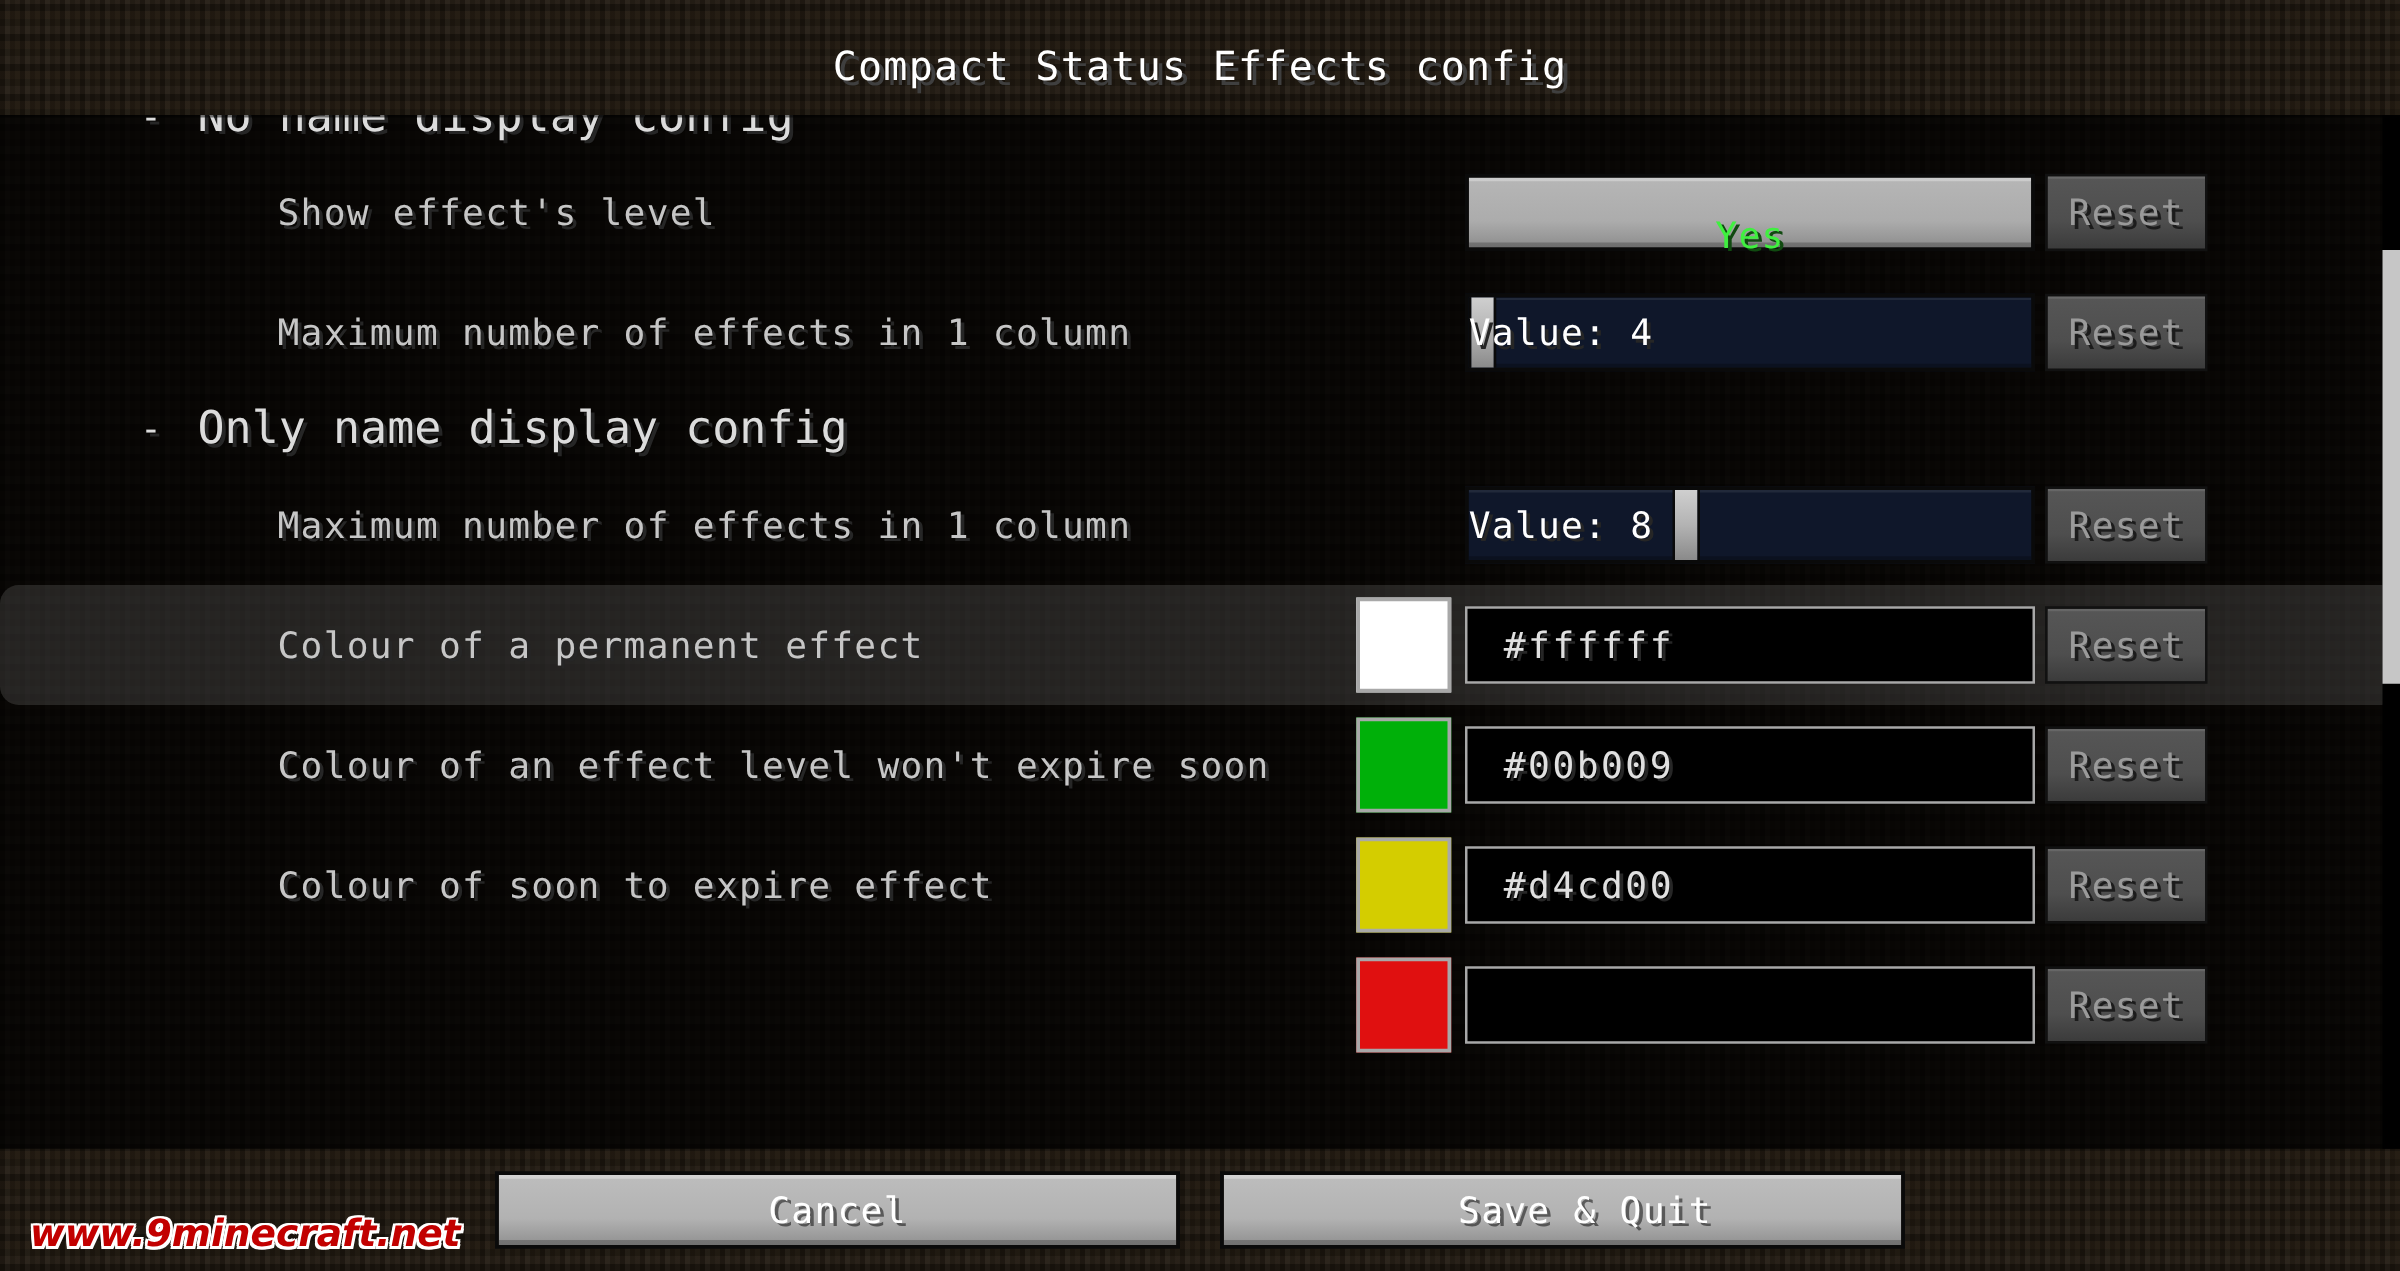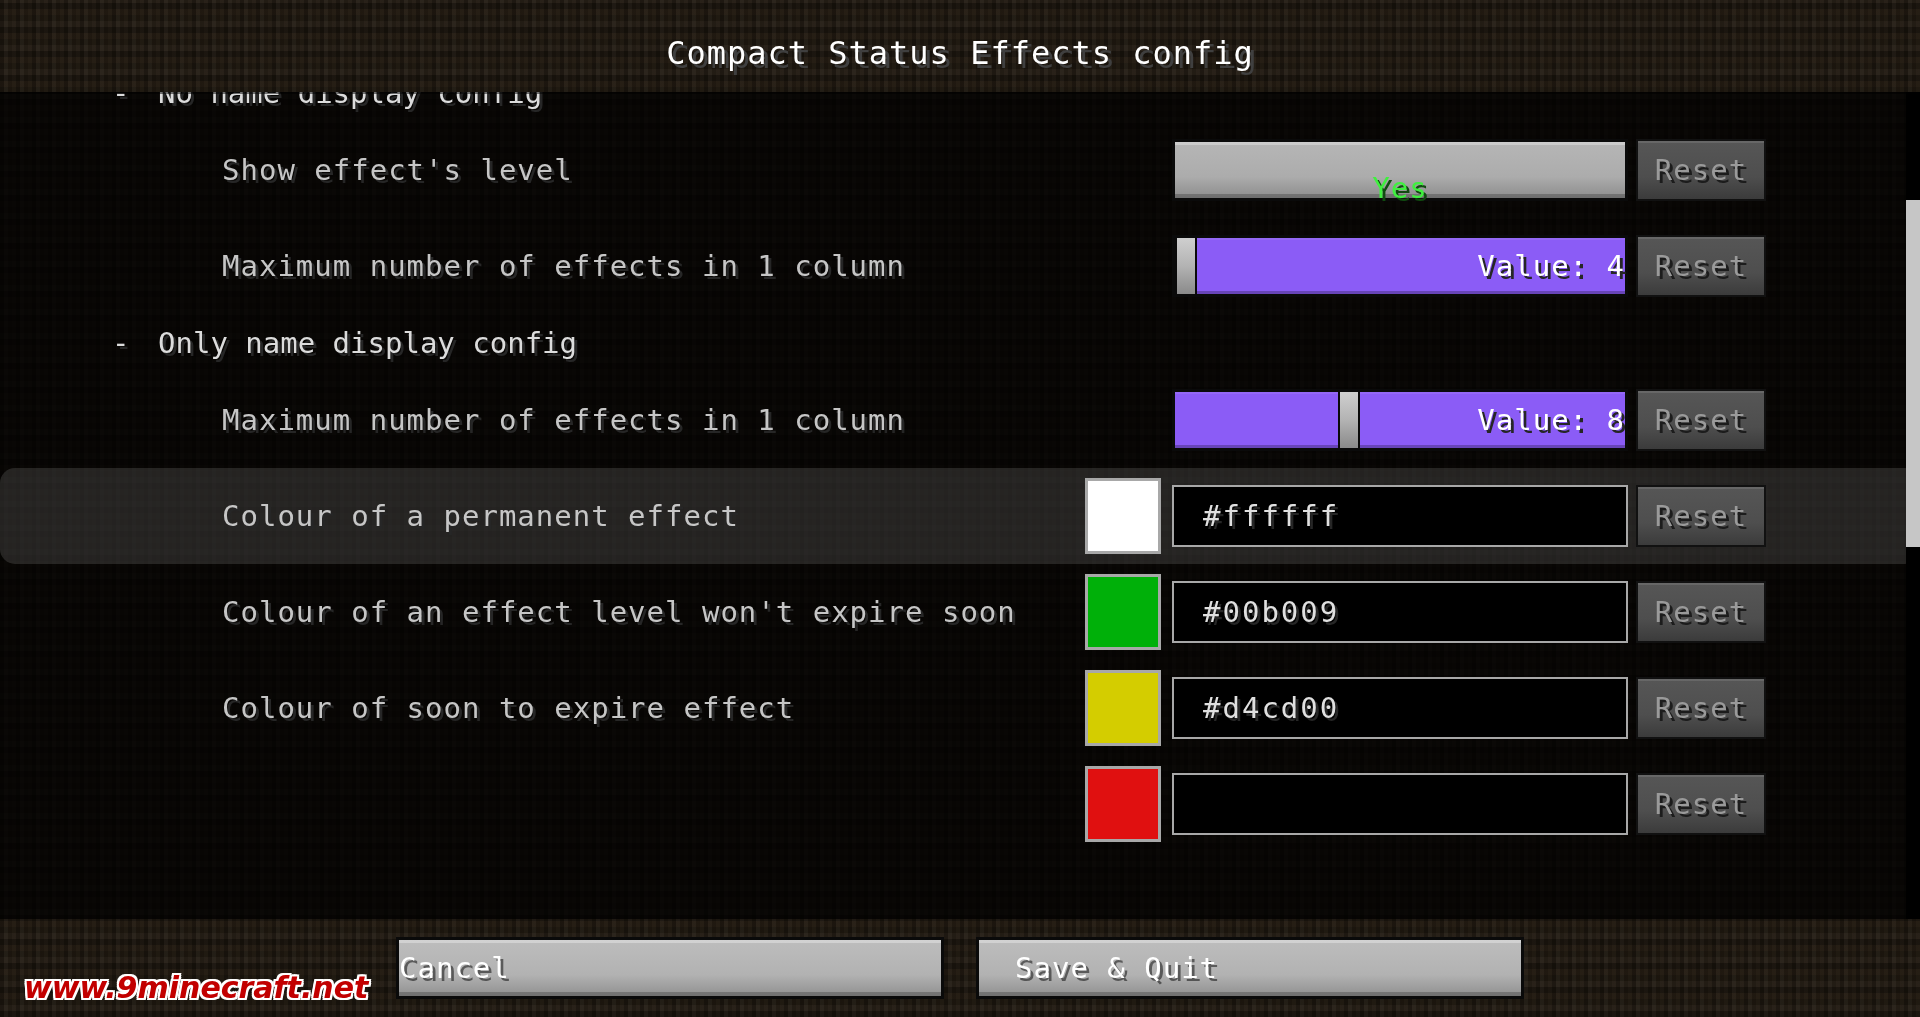--- a/index.html
+++ b/index.html
@@ -58,21 +58,21 @@
   .row {
     position:relative;
     width:1920px; height:96px;
     display:flex; align-items:center;
   }
   .row.highlight { background:rgba(255,255,255,0.12);border-radius:15px; }
 
   .category-row { height:58px; }
   .category-label {
     position:absolute; left:112px; top:50%; transform:translateY(-50%);
-    font-size:29px; color:#dcdcdc;
+    font-size:36px; color:#dcdcdc;
     text-shadow:3px 3px 0 #262626;
     white-space:nowrap;
   }
   .category-dash {
     position:absolute; left:112px; top:50%; transform:translateY(-50%);
     font-size:29px; color:#dcdcdc;
     text-shadow:3px 3px 0 #262626;
   }
   .cat-text { margin-left:46px; display:inline-block; }
 
@@ -97,24 +97,24 @@
     font-size:29px; letter-spacing:1px;
     text-shadow:3px 3px 0 rgba(0,0,0,0.45);
     margin-top:36px;
   }
   .btn-text.green { color:#3ff03f; text-shadow:3px 3px 0 #104a10; }
 
   
   .mc-slider {
     position:absolute; left:1172px; top:50%; transform:translateY(-50%);
     width:456px; height:62px;
-    background:#8b5cf6;
+    background:#0f172a;
     border:3px solid #0a0a0a;
     box-shadow:inset 0 2px 0 rgba(255,255,255,0.08), inset 0 -3px 0 rgba(0,0,0,0.25);
-    display:flex; align-items:center; justify-content:flex-end;
+    display:flex; align-items:center; justify-content:flex-start;
     cursor:pointer;
   }
   .slider-handle {
     position:absolute; top:0; width:22px; height:100%;
     background:linear-gradient(180deg,#cfcfcf 0%,#b3b3b3 50%,#8a8a8a 100%);
     border-left:2px solid #0a0a0a; border-right:2px solid #0a0a0a;
   }
   .slider-text {
     position:relative; z-index:2;
     font-size:29px; color:#ffffff; letter-spacing:1px;
@@ -170,21 +170,21 @@
   }
 
   
   .footer {
     position:absolute; left:0; bottom:0; width:1920px; height:98px;
   }
   .footer-btn {
     position:absolute; top:18px; height:62px;
     background:linear-gradient(180deg,#bdbdbd 0%,#b2b2b2 62%,#909090 100%);
     border:3px solid #0a0a0a;
-    display:flex; align-items:center; justify-content:flex-start;
+    display:flex; align-items:center; justify-content:center;
     box-shadow:inset 0 3px 0 rgba(255,255,255,0.32), inset 0 -4px 0 rgba(0,0,0,0.22);
     cursor:pointer;
   }
   .footer-btn .fb {
     font-size:29px; color:#ffffff; letter-spacing:1px;
     text-shadow:3px 3px 0 rgba(0,0,0,0.5);
   }
   #cancel-btn { left:396px; width:548px; }
   #savequit-btn { left:976px; width:548px;padding-left:36px; }
 

